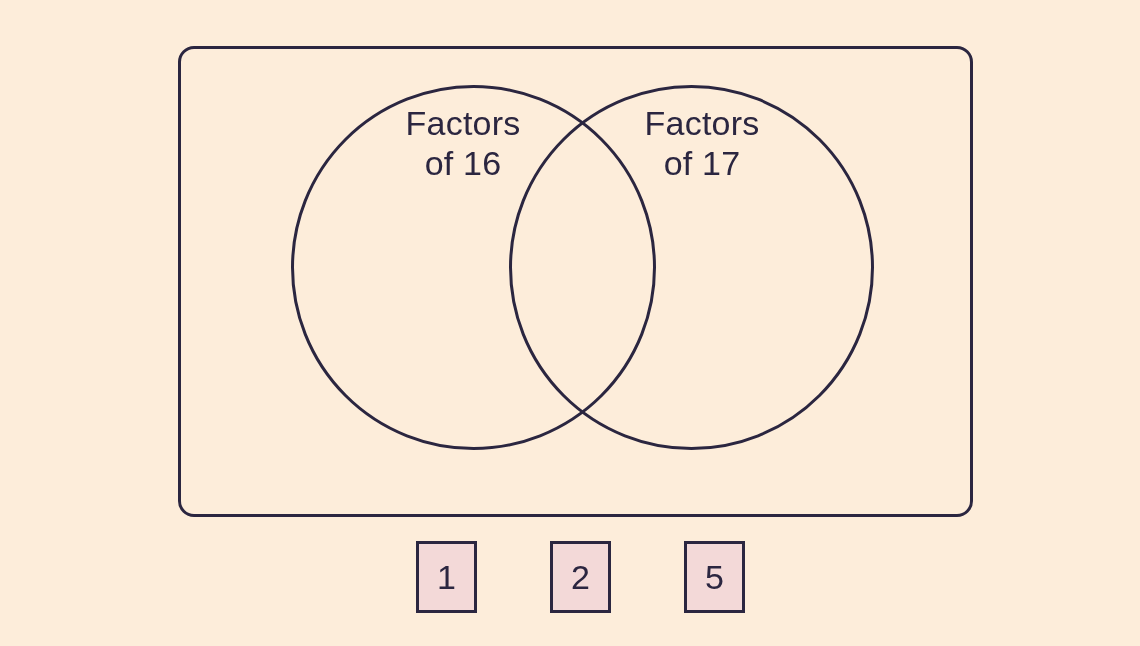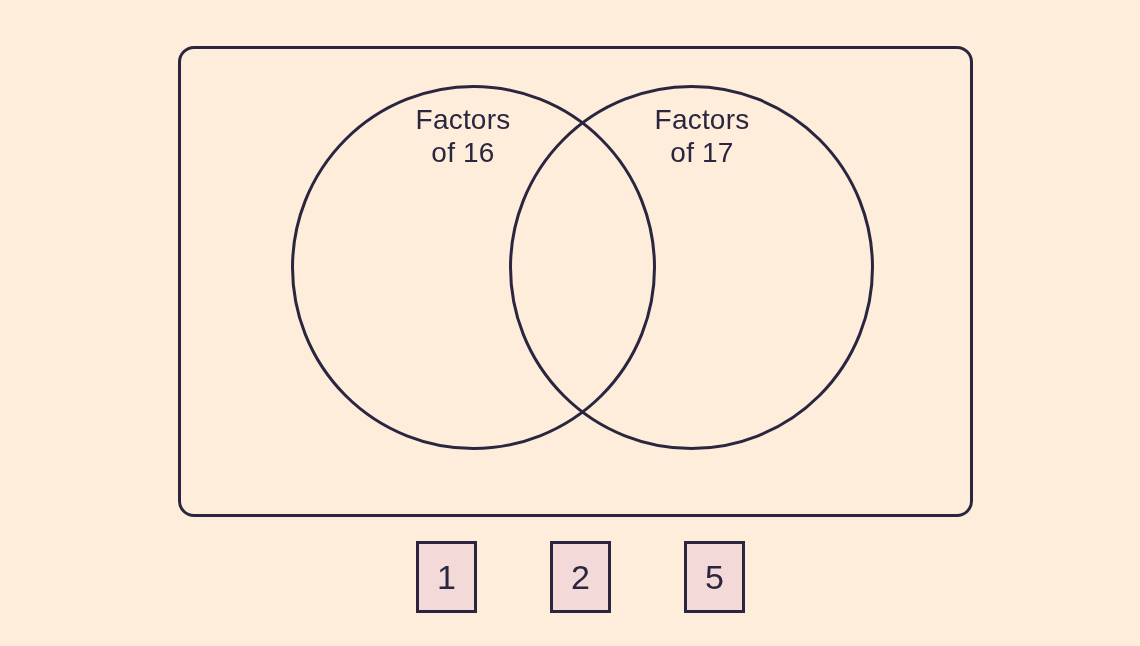--- a/index.html
+++ b/index.html
@@ -51,21 +51,21 @@
   .venn-circle.left  { left: 291px; }
   .venn-circle.right { left: 509px; }
 
   
   .venn-label {
     position: absolute;
     top: 103px;
     width: 200px;
     text-align: center;
     color: #2b2640;
-    font-size: 28px;
+    font-size: 34px;
     line-height: 1.18;
     letter-spacing: 0.2px;
     white-space: pre-line;
   }
   .venn-label.left  { left: 363px; }
   .venn-label.right { left: 602px; }
 
   
   .tile-tray {
     position: absolute;

